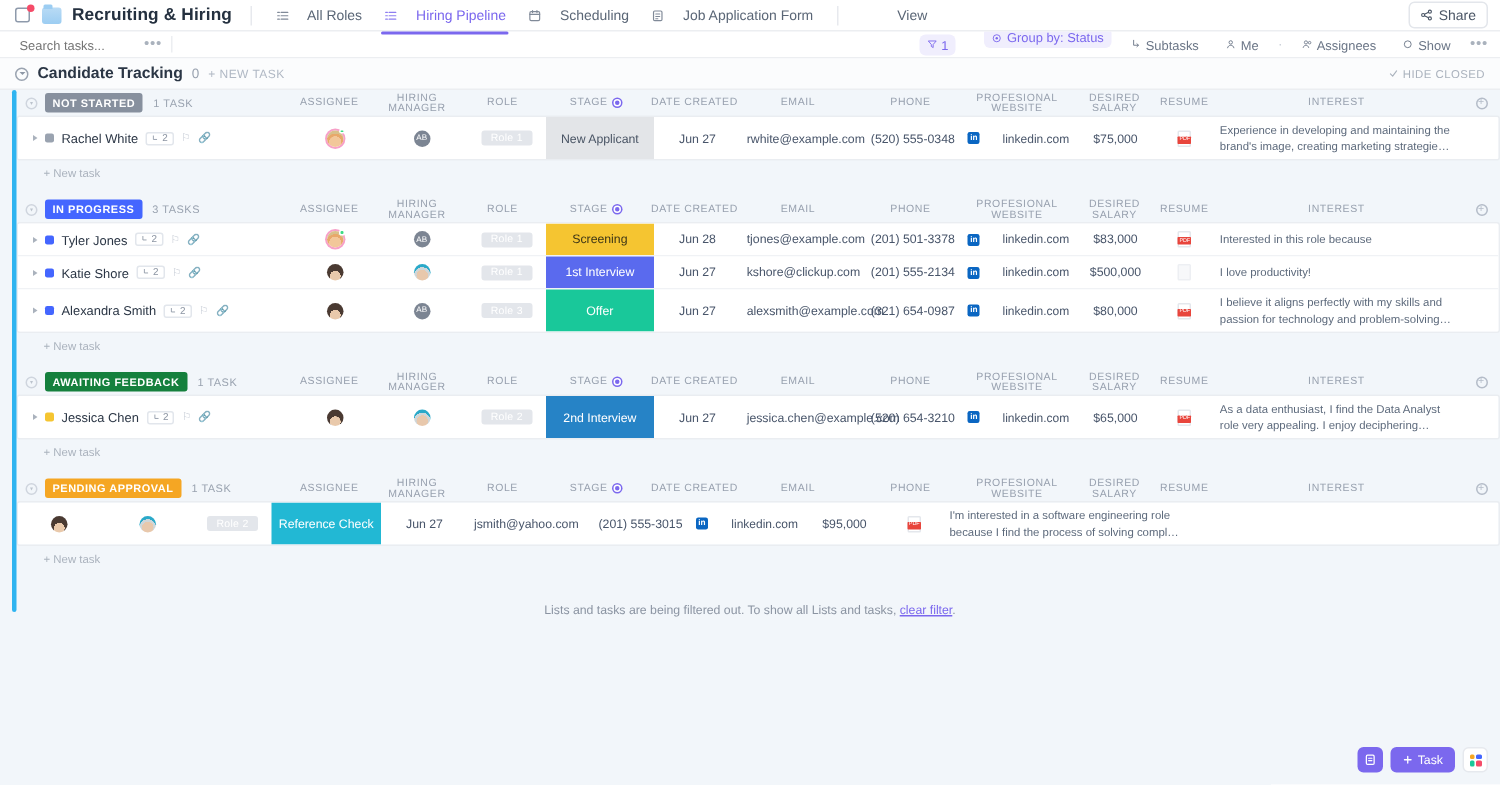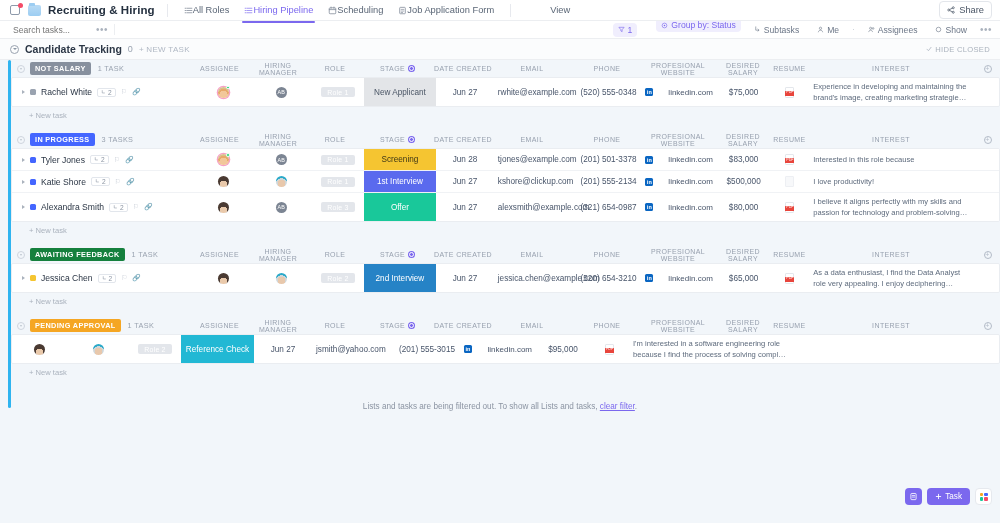--- a/index.html
+++ b/index.html
@@ -23,21 +23,21 @@
   .sq-icon { width:10px; height:10px; border:1.2px solid #8e9aab; border-radius:2px; }
   .folder {
     width:14px;height:11px;border-radius:2px;
     background:linear-gradient(#b9dbf5,#9ccdf2);
     position:relative;
   }
   .folder:before{content:"";position:absolute;left:1px;top:-2px;width:6px;height:3px;border-radius:1px 1px 0 0;background:#9ccdf2;}
   .space-title { font-size:11.5px; font-weight:bold; color:#24303f; letter-spacing:.1px; white-space:nowrap; }
   .vdiv { width:1px; height:13px; background:#e7e9ee; margin:0 5px; }
   .tab {
-    display:flex; align-items:center; gap:0; font-size:9.3px; color:#5a6676;
+    display:flex; align-items:center; gap:12px; font-size:9.3px; color:#5a6676;
     padding:3px 4px; white-space:nowrap; cursor:pointer; position:relative;
   }
   .tab.active { color:#7b68ee; }
   .tab.active:after{content:"";position:absolute;left:2px;right:2px;bottom:-5px;height:2px;background:#7b68ee;border-radius:1px;}
   .tab .ti { width:9px; height:9px; flex:none; opacity:.85; }
   .addview { display:flex; align-items:center; gap:3px; font-size:9.3px; color:#5a6676; padding:3px 4px; cursor:pointer;margin-left:20px; }
   .share-btn {
     display:flex;align-items:center;gap:4px;
     border:1px solid #e3e6eb;border-radius:4px;background:#fff;
     font-size:9.3px;color:#4a5565;padding:3px 7px;cursor:pointer;
@@ -147,21 +147,21 @@
   .pdf.empty:after{content:"";background:transparent;}
 
   .interest { font-size:7.6px; line-height:1.45; color:#5d6a7c; display:-webkit-box; -webkit-line-clamp:2; -webkit-box-orient:vertical; overflow:hidden; }
 
   .newtask-row { font-size:7.6px; color:#aab2bd; padding:4px 0 2px 18px; cursor:pointer; }
 
   .filter-note { text-align:center; font-size:8.2px; color:#8b94a2; padding:14px 0 0 0; }
   .filter-note a { color:#7b68ee; text-decoration:underline; cursor:pointer; }
 
   
-  .footer { position:absolute; right:8px; bottom:18px; display:flex; align-items:center; gap:5px; }
+  .footer { position:absolute; right:8px; bottom:8px; display:flex; align-items:center; gap:5px; }
   .f-btn { width:17px;height:17px;border-radius:4px;background:#7b68ee;display:flex;align-items:center;justify-content:center;cursor:pointer; }
   .f-task { height:17px;border-radius:4px;background:#7b68ee;color:#fff;font-size:8.2px;display:flex;align-items:center;gap:3px;padding:0 8px;cursor:pointer; }
   .f-grid { width:17px;height:17px;border-radius:4px;background:#fff;border:1px solid #e6e9ee;display:grid;grid-template-columns:1fr 1fr;grid-template-rows:1fr 1fr;gap:1.5px;padding:3.5px;cursor:pointer; }
   .f-grid span{border-radius:1px;}
 </style>
 </head>
 <body>
 
 <div class="topbar">
   <div class="tb-left">
@@ -301,21 +301,21 @@
 </div>
 
 <div class="board">
   <div class="accent"></div>
   <div id="groups">
       <div class="group">
         <div class="grp-head">
           <span class="grp-circle">
             <i></i>
           </span>
-          <span class="status-pill" style="background:#87909e">NOT SALARY</span>
+          <span class="status-pill" style="background:#87909e">NOT STARTED</span>
           <span class="grp-tasks">1 TASK</span>
           <div class="cols">
             <div class="col-h c-assignee">ASSIGNEE</div>
             <div class="col-h c-hm">HIRING MANAGER</div>
             <div class="col-h c-role">ROLE</div>
             <div class="col-h c-stage">STAGE<span class="stage-dot"></span></div>
             <div class="col-h c-date">DATE CREATED</div>
             <div class="col-h c-email">EMAIL</div>
             <div class="col-h c-phone">PHONE</div>
             <div class="col-h c-web">PROFESIONAL WEBSITE</div>

